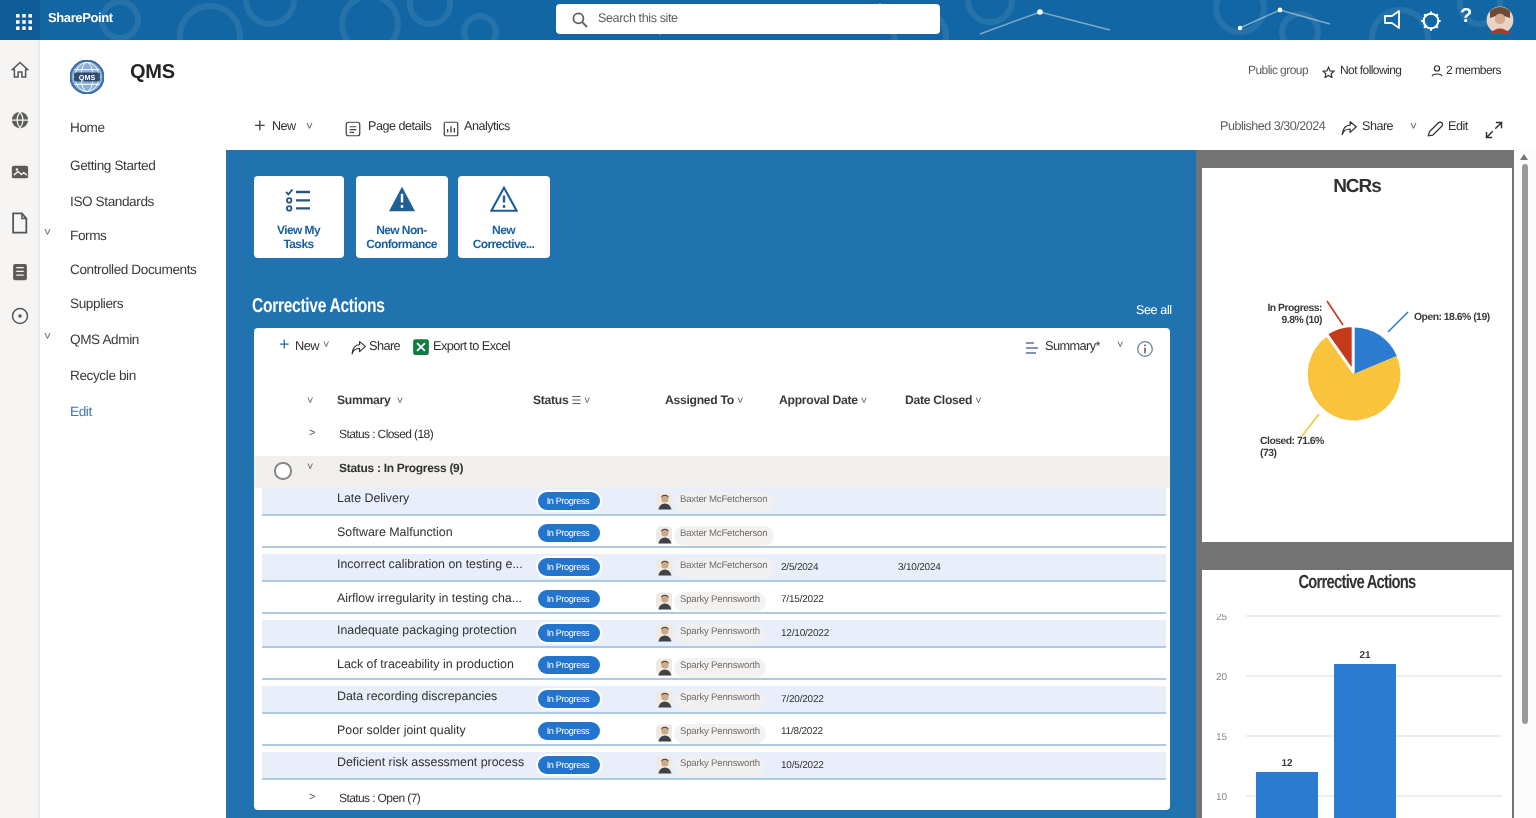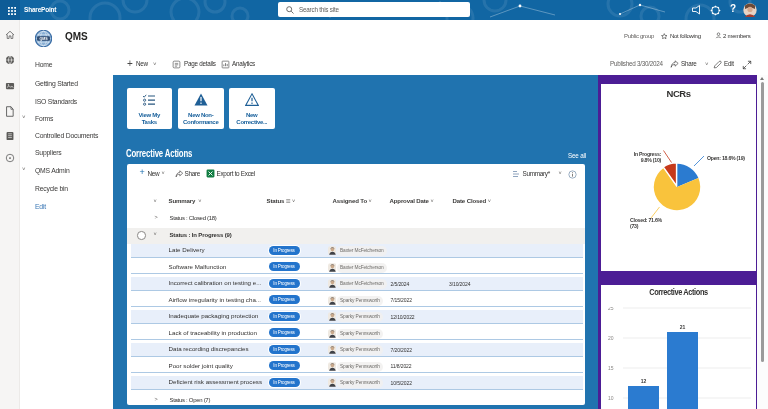--- a/index.html
+++ b/index.html
@@ -35,21 +35,21 @@
 .tbi{position:absolute;top:6px;font-size:6.4px;letter-spacing:-0.3px;color:#323130;white-space:nowrap;}
 .hdr{position:absolute;top:33px;font-size:6.1px;letter-spacing:-0.15px;font-weight:bold;color:#3b3a39;white-space:nowrap;}
 .grouprow{position:absolute;left:0;width:458px;height:17px;font-size:6px;letter-spacing:-0.3px;color:#323130;}
 .row{position:absolute;left:4px;width:452px;height:13px;}
 .row.blue{background:#e8effa;}
 .rowline{position:absolute;left:4px;width:452px;height:0;border-bottom:1px solid #adc9e4;}
 .sumtxt{position:absolute;left:38px;top:2.8px;font-size:6.2px;letter-spacing:0px;color:#323130;white-space:nowrap;}
 .pill{position:absolute;left:138px;top:2px;width:31px;height:9px;background:#2374cc;border-radius:4.5px;color:#fff;font-size:4.6px;letter-spacing:-0.2px;text-align:center;line-height:9px;box-shadow:0 0 0 1px #fff;}
 .datetxt{position:absolute;top:4px;font-size:5px;letter-spacing:-0.1px;color:#323130;white-space:nowrap;}
 
-#rightpanel{left:598px;top:75px;width:163px;height:334px;background:#4c1d95;}
+#rightpanel{left:598px;top:75px;width:163px;height:334px;background:#737373;}
 .rcard{position:absolute;left:3px;width:155px;background:#fff;}
 .rtitle{font-size:9.5px;letter-spacing:-0.5px;font-weight:bold;color:#323130;text-align:center;}
 #scroll{left:757px;top:75px;width:11px;height:334px;background:#fcfcfc;}
 #thumb{left:3.5px;top:7px;width:3.5px;height:280px;background:#9b9b9b;border-radius:2px;}
 </style>
 </head>
 <body>
 <div id="page">
 
   <div id="topbar" class="abs">

